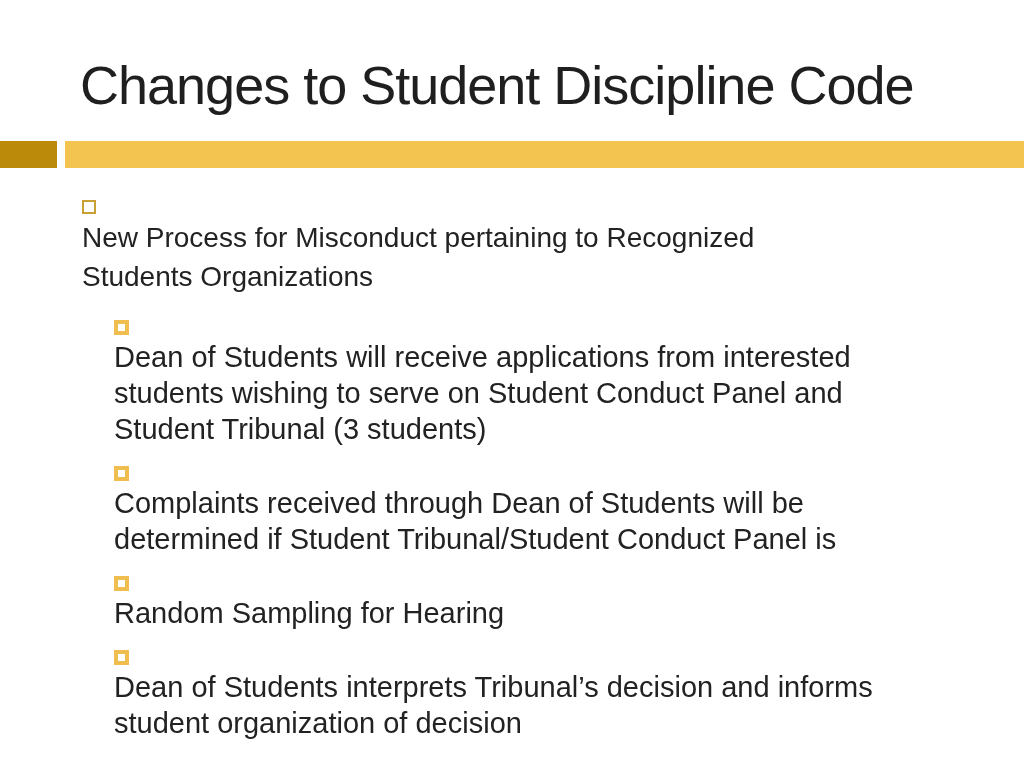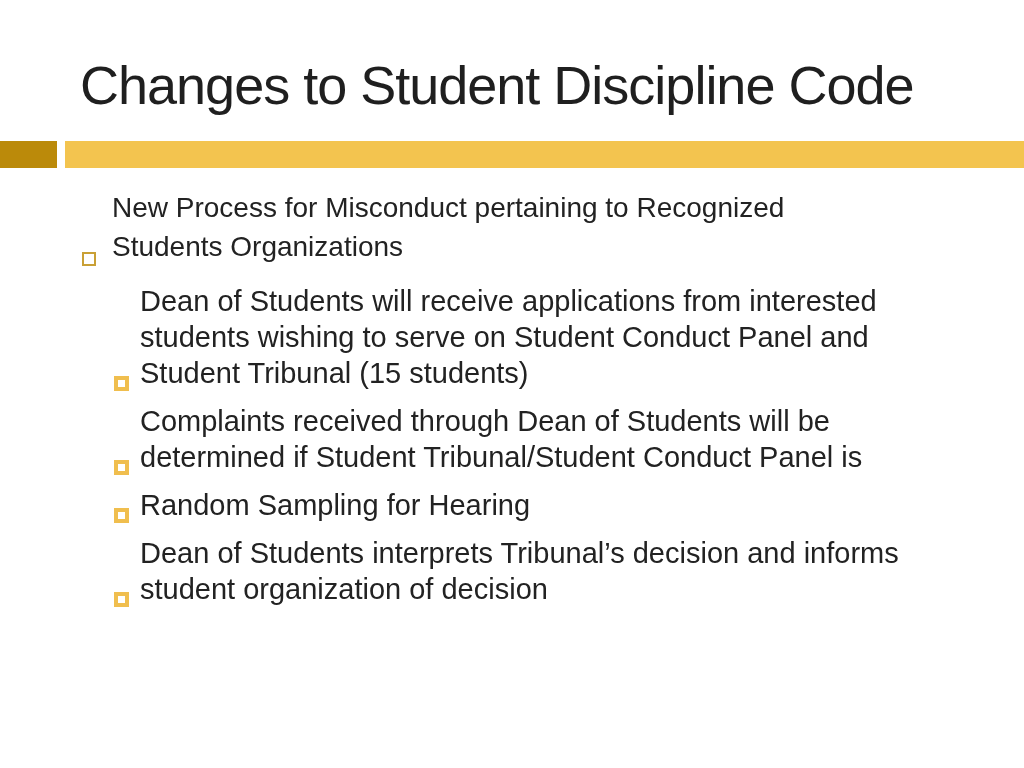--- a/index.html
+++ b/index.html
@@ -37,21 +37,21 @@
     width: 959px; height: 27px;
     background: #f3c44f;
   }
   
   .bullet-list {
     position: absolute;
     left: 82px; top: 188px;
     width: 900px;
     color: #222222;
   }
-  .bullet-item { display: flex; align-items: flex-end; }
+  .bullet-item { display: flex; align-items: flex-start; flex-direction: column; }
   .bullet-item.level1 {
     font-size: 28px;
     line-height: 39px;
     margin-bottom: 17px;
   }
   .bullet-item.level2 {
     font-size: 29px;
     line-height: 36px;
     margin-left: 32px;
     margin-bottom: 12px;
@@ -100,21 +100,21 @@
       </div>
     </div>
 
     <div class="bullet-item level2">
       <span class="marker-cell-l2">
         <span class="filled-square" style="border-color: rgb(240, 190, 78);"></span>
       </span>
       <div class="bullet-text">
         <div class="line">Dean of Students will receive applications from interested</div>
         <div class="line">students wishing to serve on Student Conduct Panel and</div>
-        <div class="line">Student Tribunal (15 students)</div>
+        <div class="line">Student Tribunal (3 students)</div>
       </div>
     </div>
 
     <div class="bullet-item level2">
       <span class="marker-cell-l2">
         <span class="filled-square" style="border-color: rgb(240, 190, 78);"></span>
       </span>
       <div class="bullet-text">
         <div class="line">Complaints received through Dean of Students will be</div>
         <div class="line">determined if Student Tribunal/Student Conduct Panel is</div>

